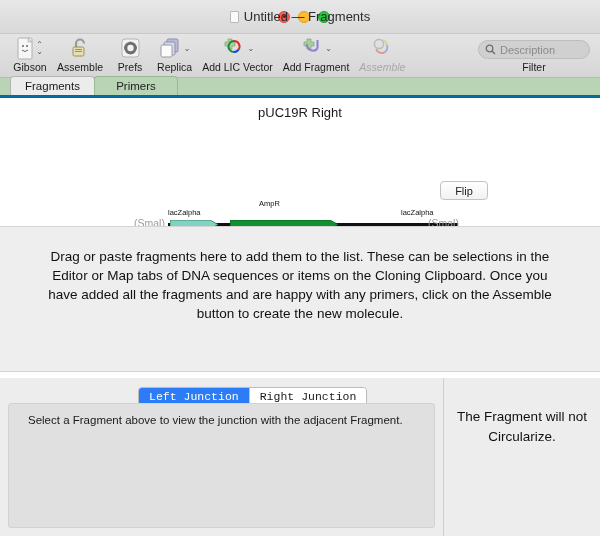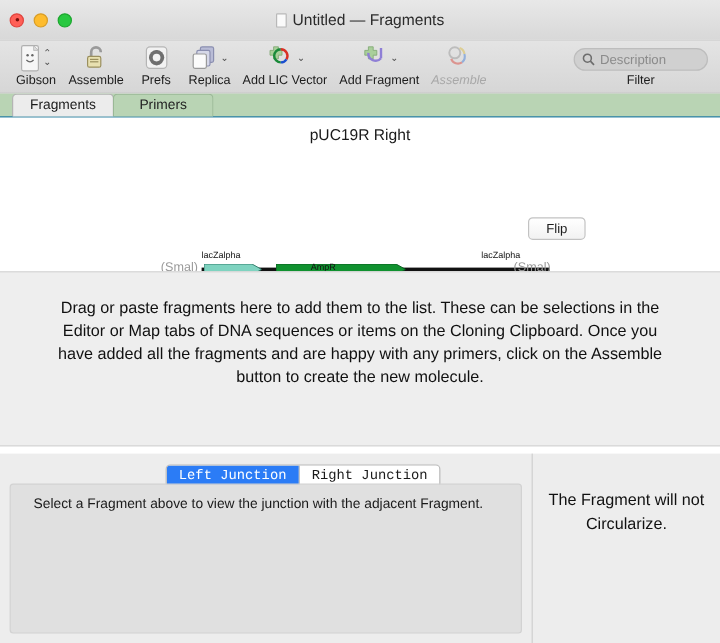--- a/index.html
+++ b/index.html
@@ -12,20 +12,21 @@
     -webkit-font-smoothing: antialiased;
   }
 
   
   .titlebar {
     height: 34px;
     background: linear-gradient(#e8e8e8, #d8d8d8);
     border-bottom: 1px solid #c9c9c9;
     display: flex; align-items: center;
     position: relative;
+    justify-content: center;
   }
   .traffic {
     display: flex; gap: 8px; padding-left: 8px; align-items: center;
   }
   .light { width: 12px; height: 12px; border-radius: 50%; display:block; }
   .light.red { background: #ff5f57; border: 1px solid #e0443e; }
   .light.yellow { background: #febc2e; border: 1px solid #d89d26; }
   .light.green { background: #28c840; border: 1px solid #1da72f; }
   .light.red::after{
     content:""; display:block; width:3px; height:3px; border-radius:50%;
@@ -75,21 +76,21 @@
     width: 112px; height: 19px; border-radius: 9.5px;
     background: #d0d0d0; border: 1px solid #bdbdbd;
     display: flex; align-items: center; padding: 0 6px; gap: 4px;
   }
   .searchfield .ph { font-size: 11px; color: #8b8b8b; }
   .filter-label { font-size: 10.5px; color: #1c1c1c; margin-top: 2px; }
 
   
   .tabbar {
     height: 20px; background: #b9d4b4;
-    border-bottom: 1px solid #0369a1;
+    border-bottom: 3px solid #0369a1;
     display: flex; align-items: flex-end; padding-left: 10px;
     position: relative;
   }
   .tab {
     height: 19px; min-width: 84px; padding: 0 14px;
     display: flex; align-items: center; justify-content: center;
     font-size: 11.5px; color: #222;
     border-radius: 4px 4px 0 0;
     border: 1px solid #9ab896; border-bottom: none;
     background: #b9d4b4; margin-right: -1px;
@@ -129,21 +130,21 @@
   }
   .site-right {
     position: absolute; left: 428px; top: 119px;
     font-size: 10.5px; color: #9a9a9a;
   }
   .lbl-lacz-l {
     position: absolute; left: 168px; top: 110px;
     font-size: 7.5px; color: #111;
   }
   .lbl-ampr {
-    position: absolute; left: 259px; top: 120px;
+    position: absolute; left: 259px; top: 101px;
     font-size: 7.5px; color: #111;
   }
   .lbl-lacz-r {
     position: absolute; left: 401px; top: 110px;
     font-size: 7.5px; color: #111;
   }
   .lbl-pmb1 {
     position: absolute; left: 320px; top: 140px;
     font-size: 7.5px; color: #111;
   }

